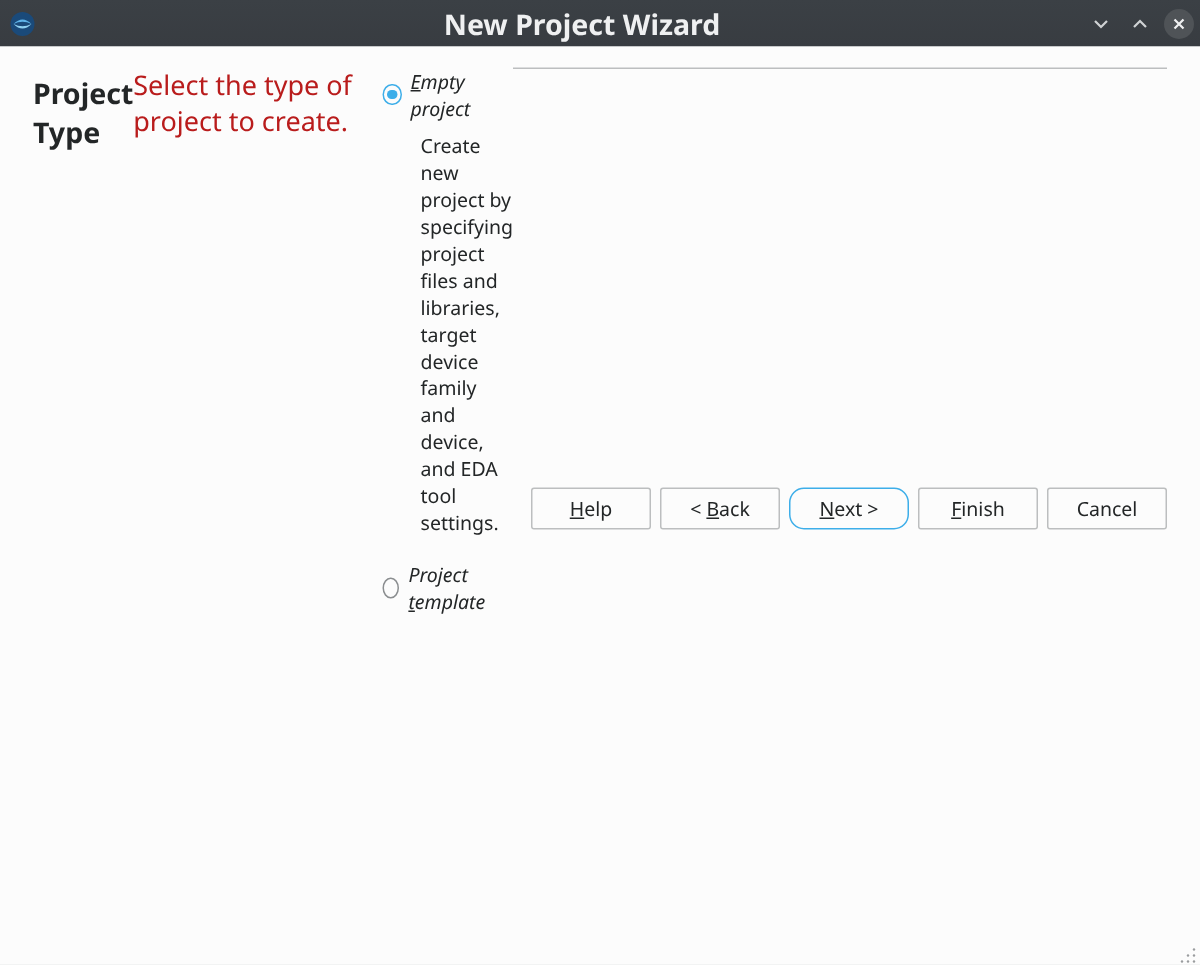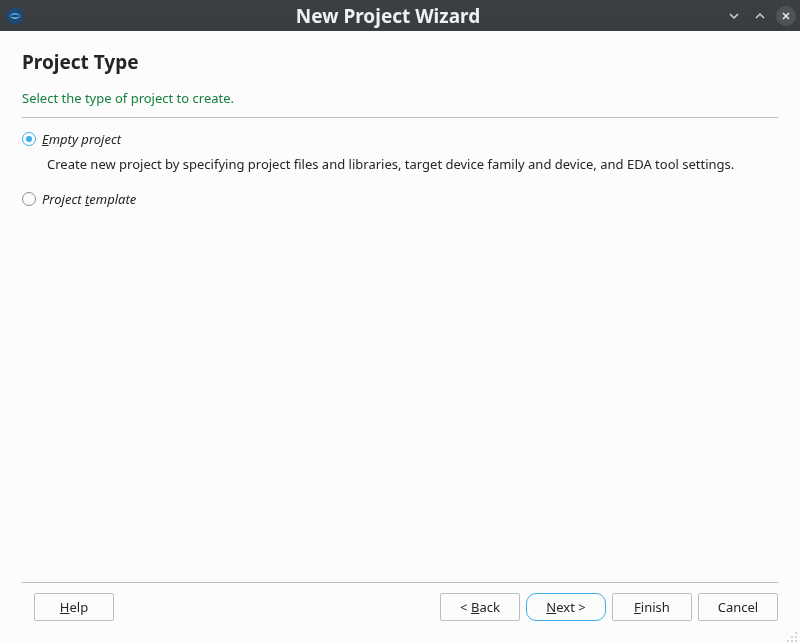--- a/index.html
+++ b/index.html
@@ -48,34 +48,34 @@
       justify-content: center;
       border-radius: 50%;
     }
     .win-btn.close {
       background: #4f5357;
     }
     .content {
       flex: 1;
       padding: 14px 22px 10px 22px;
       display: flex;
-      flex-direction: column;
+      flex-direction: row;
       background: #fcfcfc;
     }
     .page-title {
       font-size: 19px;
       font-weight: bold;
       margin-bottom: 14px;
       margin-top: 4px;
       color: #232627;
     }
     .page-subtitle {
-      font-size: 13px;
+      font-size: 18px;
       margin-bottom: 10px;
-      color: #15803d;
+      color: #b91c1c;
     }
     .hr {
       border: none;
       border-top: 1px solid #bcbebf;
       margin-bottom: 12px;
     }
     .options {
       flex: 1;
     }
     .option-row {

